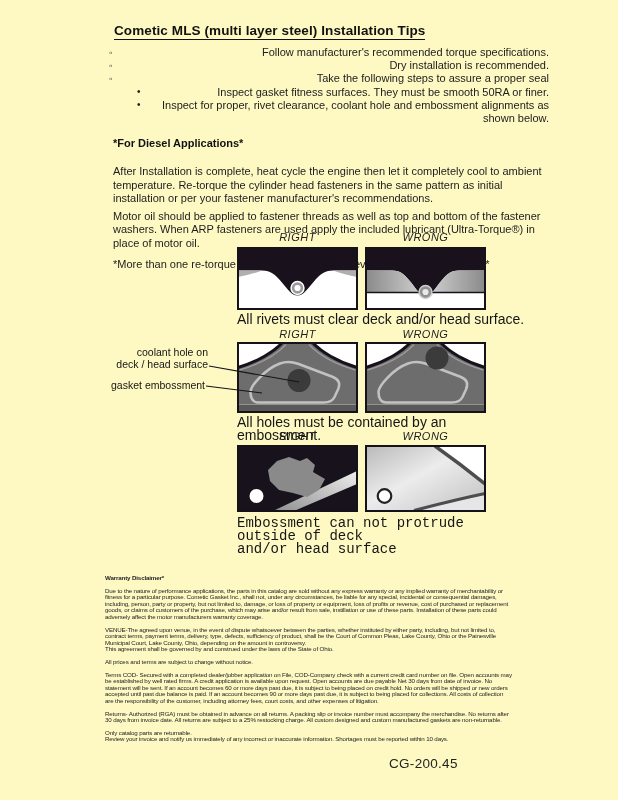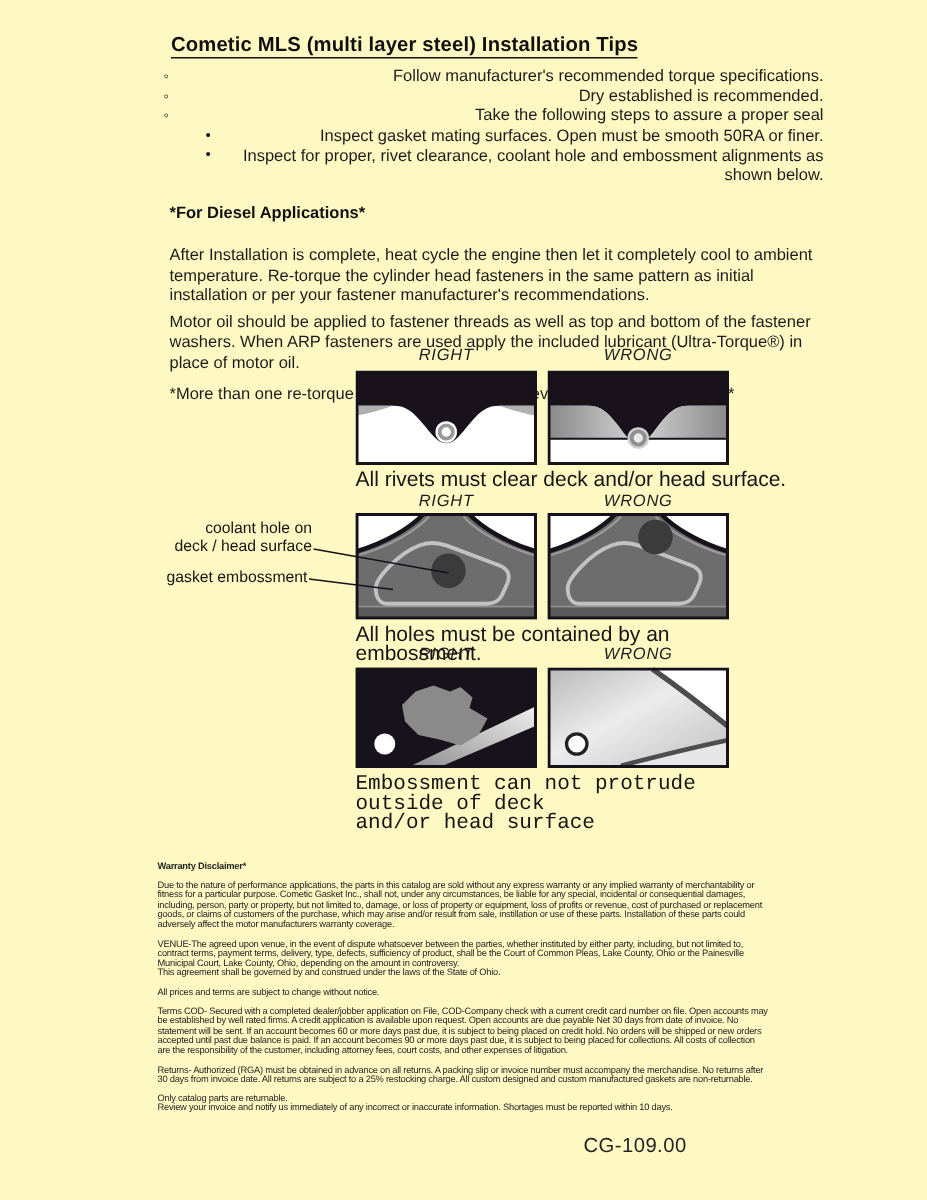--- a/index.html
+++ b/index.html
@@ -50,24 +50,24 @@
 </style>
 </head>
 <body>
 
 <div class="page">
 
   <div class="top-block">
     <h1 class="title">Cometic MLS (multi layer steel) Installation Tips</h1>
     <ul class="tips">
       <li class="tip"><span>Follow manufacturer's recommended torque specifications.</span></li>
-      <li class="tip"><span>Dry established is recommended.</span></li>
+      <li class="tip"><span>Dry installation is recommended.</span></li>
       <li class="tip"><span>Take the following steps to assure a proper seal</span>
         <ul class="subtips">
-          <li><span>Inspect gasket mating surfaces.  Open must be smooth 50RA or finer.</span></li>
+          <li><span>Inspect gasket fitness surfaces.  They must be smooth 50RA or finer.</span></li>
           <li><span>Inspect for proper, rivet clearance, coolant hole and embossment alignments as shown below.</span></li>
         </ul>
       </li>
     </ul>
     <div class="diesel-heading">*For Diesel Applications*</div>
     <p class="para">After Installation is complete, heat cycle the engine then let it completely cool to ambient temperature. Re-torque the cylinder head fasteners in the same pattern as initial installation or per your fastener manufacturer's recommendations.</p>
     <p class="para">Motor oil should be applied to fastener threads as well as top and bottom of the fastener washers. When ARP fasteners are used apply the included lubricant (Ultra-Torque®) in place of motor oil.</p>
     <p class="note">*More than one re-torque may be required to achieve proper fastener stretch*</p>
   </div>
 
@@ -195,15 +195,15 @@
     <p>Due to the nature of performance applications, the parts in this catalog are sold without any express warranty or any implied warranty of merchantability or fitness for a particular purpose.  Cometic Gasket Inc., shall not, under any circumstances, be liable for any special, incidental or consequential damages, including, person, party or property, but not limited to, damage, or loss of property or equipment, loss of profits or revenue, cost of purchased or replacement goods, or claims of customers of the purchase, which may arise and/or result from sale, instillation or use of these parts.  Installation of these parts could adversely affect the motor manufacturers warranty coverage.</p>
     <p>VENUE-The agreed upon venue, in the event of dispute whatsoever between the parties, whether instituted by either party, including, but not limited to, contract terms, payment terms, delivery, type, defects, sufficiency of product, shall be the Court of Common Pleas, Lake County, Ohio or the Painesville Municipal Court, Lake County, Ohio, depending on the amount in controversy.
 This agreement shall be governed by and construed under the laws of the State of Ohio.</p>
     <p>All prices and terms are subject to change without notice.</p>
     <p>Terms COD- Secured with a completed dealer/jobber application on File, COD-Company check with a current credit card number on file.  Open accounts may be established by well rated firms.  A credit application is available upon request.  Open accounts are due payable Net 30 days from date of invoice.  No statement will be sent.  If an account becomes 60 or more days past due, it is subject to being placed on credit hold.  No orders will be shipped or new orders accepted until past due balance is paid.  If an account becomes 90 or more days past due, it is subject to being placed for collections.  All costs of collection are the responsibility of the customer, including attorney fees, court costs, and other expenses of litigation.</p>
     <p>Returns- Authorized (RGA) must be obtained in advance on all returns.  A packing slip or invoice number must accompany the merchandise.  No returns after 30 days from invoice date.  All returns are subject to a 25% restocking charge.  All custom designed and custom manufactured gaskets are non-returnable.</p>
     <p>Only catalog parts are returnable.
 Review your invoice and notify us immediately of any incorrect or inaccurate information.  Shortages must be reported within 10 days.</p>
   </div>
 
-  <div class="page-number">CG-109.00</div>
+  <div class="page-number">CG-200.45</div>
 
 </div>
 
 </body></html>

